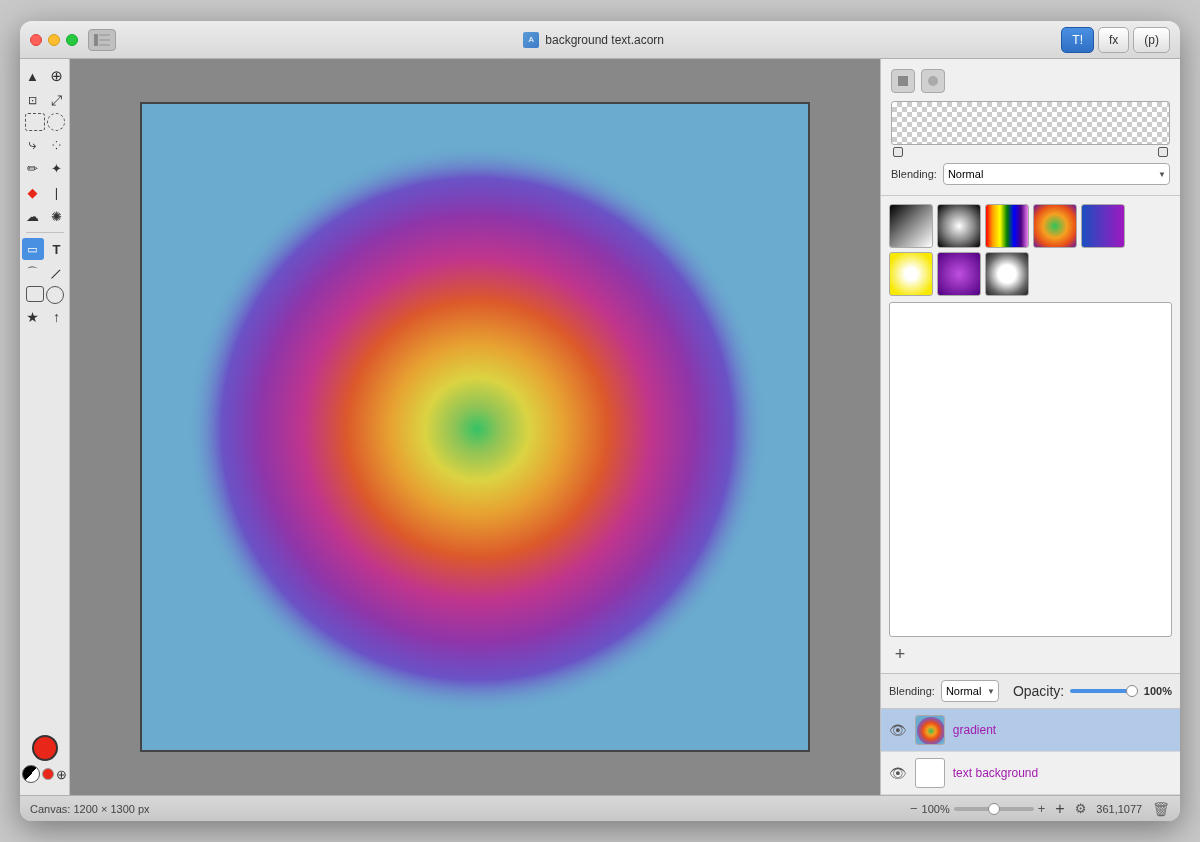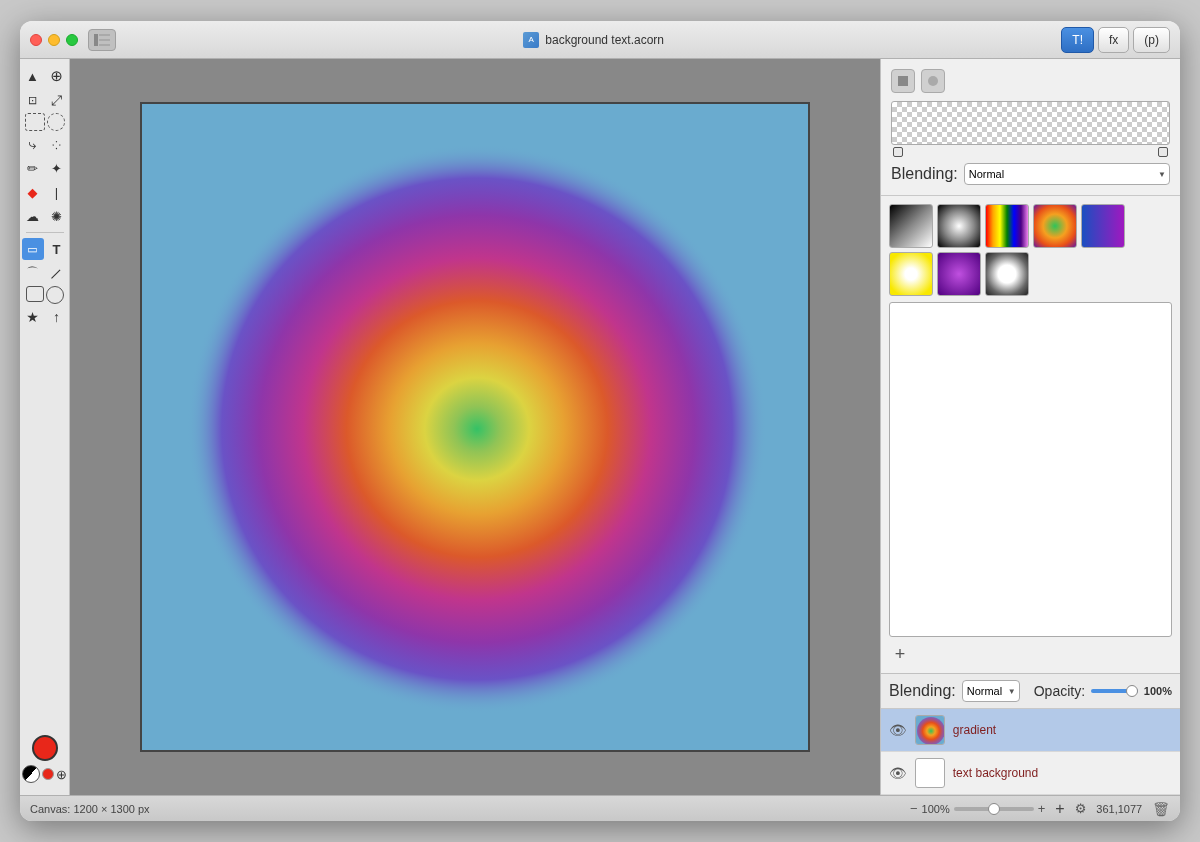--- a/index.html
+++ b/index.html
@@ -198,21 +198,21 @@
       position: relative;
       margin-bottom: 6px;
     }
     .blending-row {
       display: flex;
       align-items: center;
       gap: 6px;
       margin-top: 6px;
     }
     .blending-label {
-      font-size: 16px;
+      font-size: 11px;
       color: #333;
     }
     .blending-select-wrap {
       flex: 1;
       position: relative;
     }
     .blending-select-wrap select {
       width: 100%;
       height: 22px;
       border: 1px solid #aaa;
@@ -294,21 +294,21 @@
       background: #b3c9e8;
     }
     .eye-icon { font-size: 14px; color: #555; cursor: pointer; }
     .layer-thumb {
       width: 30px; height: 30px;
       border: 1px solid #aaa;
       border-radius: 3px;
       overflow: hidden;
       flex-shrink: 0;
     }
-    .layer-name { font-size: 12px; color: #7f1d1d; }
+    .layer-name { font-size: 12px; color: #a21caf; }
     
     .status-bar {
       height: 26px;
       background: linear-gradient(180deg, #d8d8d8, #c8c8c8);
       border-top: 1px solid #b0b0b0;
       display: flex;
       align-items: center;
       padding: 0 10px;
       font-size: 11px;
       color: #444;

